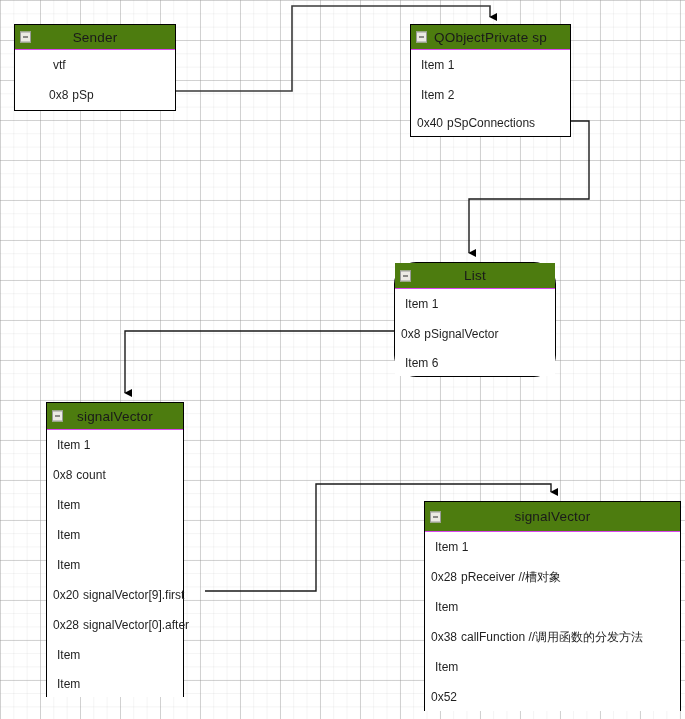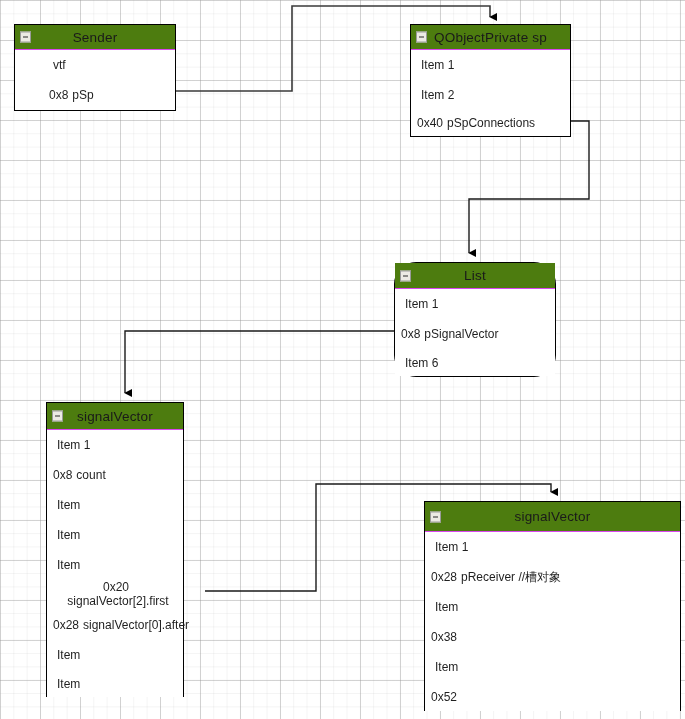--- a/index.html
+++ b/index.html
@@ -192,23 +192,23 @@
         <span>Item</span>
       </div>
       <div class="row" style="height:30px;">
         <span class="addr"></span>
         <span>Item</span>
       </div>
       <div class="row" style="height:30px;">
         <span class="addr"></span>
         <span>Item</span>
       </div>
-      <div class="row" style="height:30px;flex-direction:column;">
+      <div class="row" style="height:30px;">
         <span class="addr">0x20</span>
-        <span>signalVector[2].first</span>
+        <span>signalVector[9].first</span>
       </div>
       <div class="row" style="height:30px;">
         <span class="addr">0x28</span>
         <span>signalVector[0].after</span>
       </div>
       <div class="row" style="height:30px;">
         <span class="addr"></span>
         <span>Item</span>
       </div>
       <div class="row" style="height:27px;">
@@ -231,20 +231,21 @@
       <div class="row" style="height:30px;">
         <span class="addr">0x28</span>
         <span>pReceiver //槽对象</span>
       </div>
       <div class="row" style="height:30px;">
         <span class="addr"></span>
         <span>Item</span>
       </div>
       <div class="row" style="height:30px;">
         <span class="addr">0x38</span>
+        <span>callFunction //调用函数的分发方法</span>
       </div>
       <div class="row" style="height:30px;">
         <span class="addr"></span>
         <span>Item</span>
       </div>
       <div class="row" style="height:29px;text-align:center;">
         <span class="addr">0x52</span>
       </div>
     </div>
   </div>

